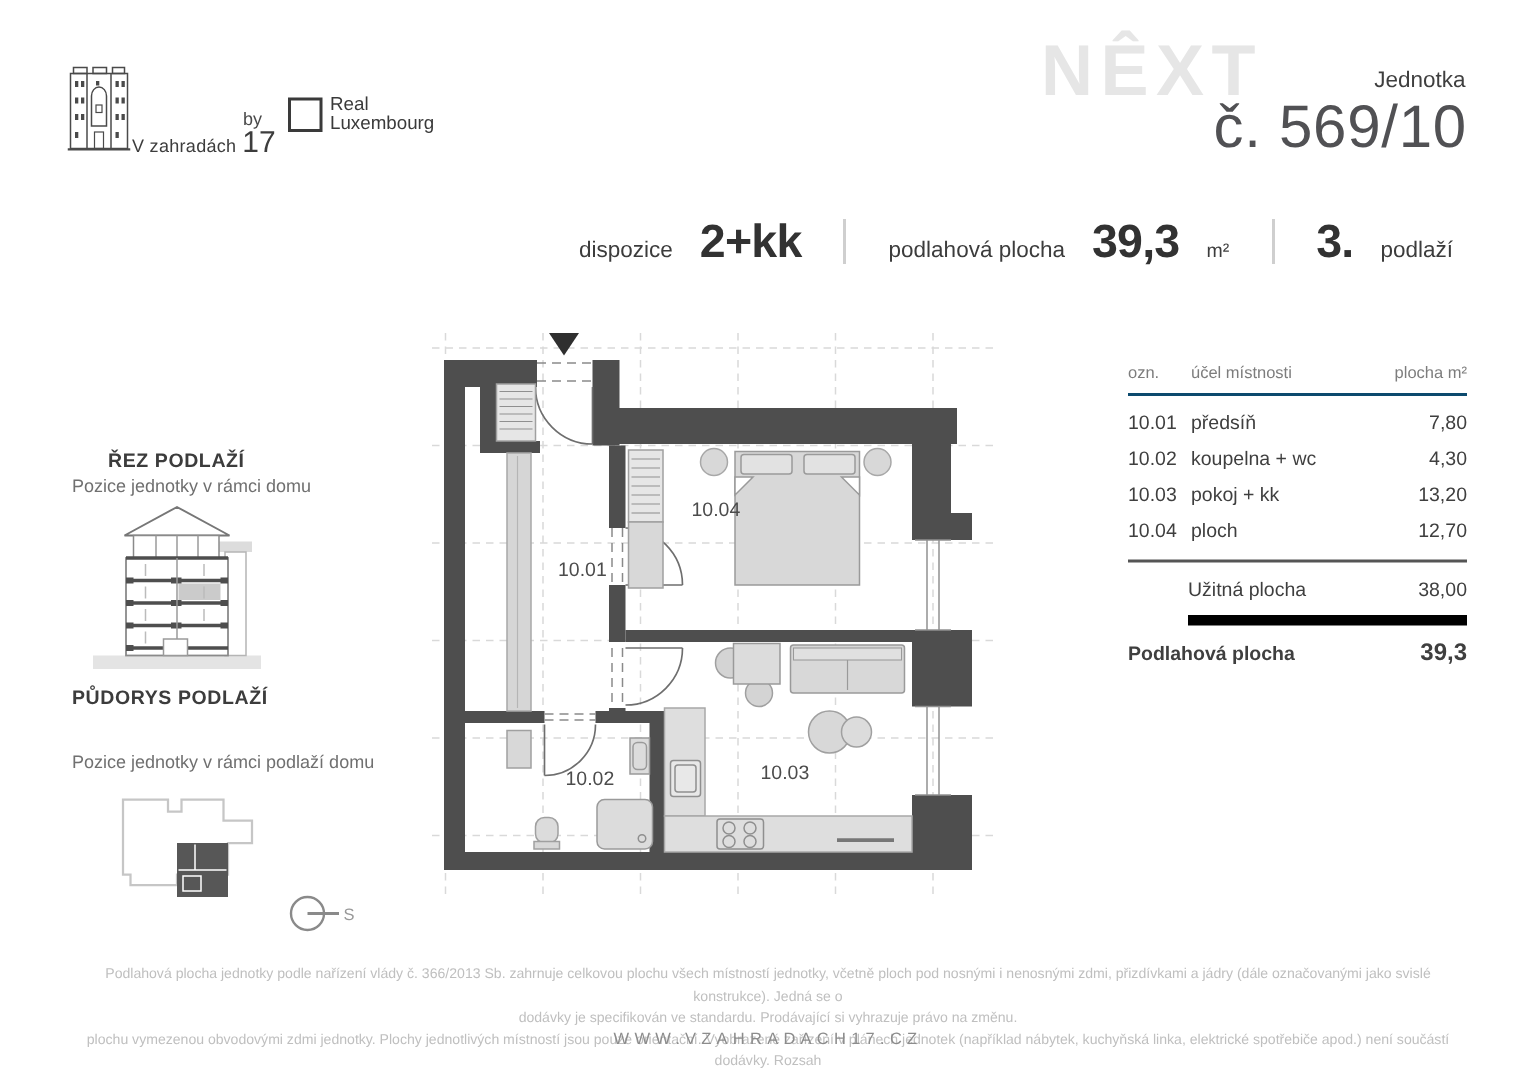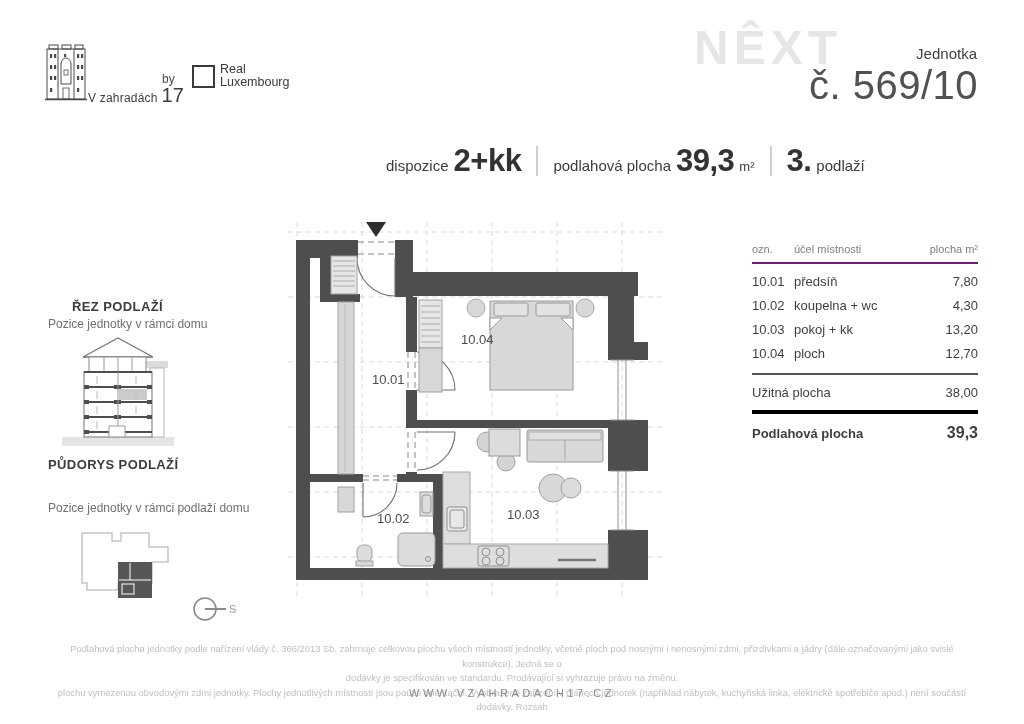--- a/index.html
+++ b/index.html
@@ -12,37 +12,37 @@
   .logo-text{left:88px;top:84px;display:flex;align-items:baseline;gap:4px;color:#3d3d3d;}
   .logo-text .small{font-size:12px;letter-spacing:0.2px;}
   .logo-text .big{font-size:20px;}
   .by{left:162px;top:72px;font-size:12px;color:#4a4a4a;}
   .rl-square{left:192px;top:65px;width:19px;height:19px;border:2.5px solid #3a3a3a;}
   .rl-text{left:220px;top:63px;font-size:12.5px;line-height:13px;font-weight:500;color:#3a3a3a;}
   .watermark{left:694px;top:20px;font-size:48px;font-weight:700;color:#e6e6e6;letter-spacing:5px;}
   .unit-label{right:47px;top:45px;font-size:15px;color:#3f3f3f;text-align:right;}
   .unit-number{right:46px;top:63px;font-size:40px;color:#515154;text-align:center;letter-spacing:0.5px;}
   
-  .specs{left:386px;top:143px;display:flex;align-items:baseline;gap:5px;white-space:nowrap;}
+  .specs{left:386px;top:143px;display:flex;align-items:baseline;gap:18px;white-space:nowrap;}
   .specs .lab{font-size:15px;color:#3c3c3c;}
   .specs .big{font-size:31px;font-weight:600;color:#323232;letter-spacing:-0.5px;}
   .specs .unit{font-size:13px;color:#3c3c3c;}
   .specs .sep{width:2px;height:30px;background:#cfcfcf;align-self:center;margin:0 10px;}
   
   .sec-title{font-size:13px;font-weight:700;color:#3c3c3c;letter-spacing:0.4px;}
   .sec-sub{font-size:12px;color:#707070;}
   
   .room-table{left:752px;top:243px;width:226px;font-size:13px;color:#3f3f3f;}
-  .room-table .hrow{display:flex;font-size:11px;color:#7d7d7d;padding-bottom:7px;border-bottom:2px solid #701a75;}
+  .room-table .hrow{display:flex;font-size:11px;color:#7d7d7d;padding-bottom:7px;border-bottom:2px solid #0c4a6e;}
   .room-table .row{display:flex;padding:4.5px 0;}
   .room-table .rows{padding:5px 0 8px 0;border-bottom:2px solid #555;}
   .room-table .c-ozn{width:42px;}
   .room-table .c-ucel{flex:1;}
   .room-table .c-val{text-align:right;min-width:50px;}
-  .room-table .sumrow{display:flex;padding:10px 0;border-bottom:4px solid #000000;}
+  .room-table .sumrow{display:flex;padding:10px 0;border-bottom:7px solid #000000;margin-left:40px;}
   .room-table .totrow{display:flex;padding-top:10px;align-items:baseline;font-weight:700;}
   .room-table .totrow .c-val{font-size:16px;}
   
   .disclaimer{left:50px;right:50px;top:642px;text-align:center;font-size:9.4px;color:#bfbfbf;line-height:1.55;}
   .site-url{left:0;right:0;top:687px;text-align:center;font-size:11px;color:#8c8c8c;letter-spacing:3.5px;}
   svg text{font-family:"Liberation Sans", sans-serif;}
 </style>
 </head>
 <body>
 

